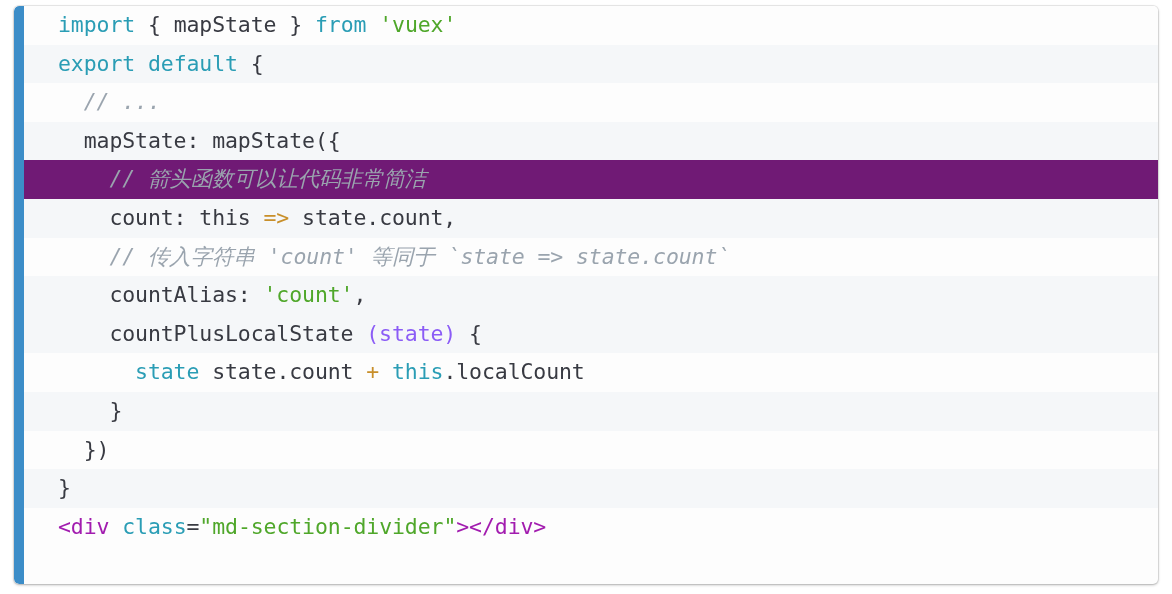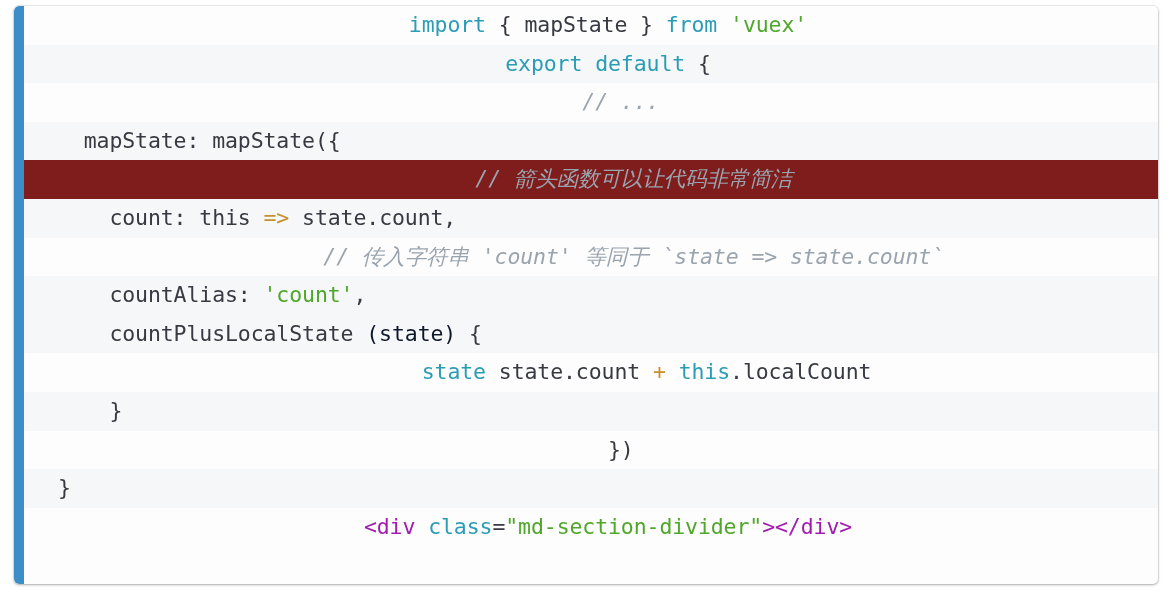--- a/index.html
+++ b/index.html
@@ -51,45 +51,45 @@
     position: relative;
     height: 38.6px;
     line-height: 38.6px;
     padding-left: 44px;
     white-space: pre;
     font-size: 21.5px;
     letter-spacing: -0.1px;
     color: #383a42;
     font-family: "DejaVu Sans Mono", "Liberation Mono", monospace;
   }
-  .code-line.odd  { background: #fdfdfd; text-align: center; }
+  .code-line.odd  { background: #fdfdfd; }
   .code-line.even { background: #f5f7f9; }
 
   
   .tok-keyword  { color: #2a9db5; }
   .tok-string   { color: #4fa72a; }
   .tok-comment  { color: #9aa4ae; font-style: italic; }
   .tok-operator { color: #c88f2a; }
   .tok-plain    { color: #383a42; }
-  .tok-punct    { color: #0f172a; }
+  .tok-punct    { color: #8b5cf6; }
   .tok-tag      { color: #a21caf; }
   .tok-attr     { color: #2a9db5; margin-top: 18px; }
   .tok-this     { color: #2a9db5; }
 </style>
 </head>
 <body>
 
 <div id="code-block">
   <div id="accent-bar" style="background: rgb(60, 141, 200);"></div>
   <div id="code-lines">
       <div class="code-line odd" style="background: rgb(253, 253, 253);"><span class="tok-keyword">import</span><span class="tok-plain"> { </span><span class="tok-plain">mapState</span><span class="tok-plain"> } </span><span class="tok-keyword">from</span><span class="tok-plain"> </span><span class="tok-string">'vuex'</span></div>
-      <div class="code-line even" style="background: rgb(245, 247, 249); text-align: center;"><span class="tok-keyword">export</span><span class="tok-plain"> </span><span class="tok-keyword">default</span><span class="tok-plain"> {</span></div>
+      <div class="code-line even" style="background: rgb(245, 247, 249);"><span class="tok-keyword">export</span><span class="tok-plain"> </span><span class="tok-keyword">default</span><span class="tok-plain"> {</span></div>
       <div class="code-line odd" style="background: rgb(253, 253, 253);"><span class="tok-comment">  // ...</span></div>
       <div class="code-line even" style="background: rgb(245, 247, 249);"><span class="tok-plain">  mapState: </span><span class="tok-function">mapState</span><span class="tok-plain">({</span></div>
-      <div class="code-line odd" style="background: #7f1d1d;"><span class="tok-comment">    // 箭头函数可以让代码非常简洁</span></div>
+      <div class="code-line odd" style="background: #701a75;"><span class="tok-comment">    // 箭头函数可以让代码非常简洁</span></div>
       <div class="code-line even" style="background: rgb(245, 247, 249);"><span class="tok-plain">    count: this </span><span class="tok-operator">=&gt;</span><span class="tok-plain"> state.count,</span></div>
       <div class="code-line odd" style="background: rgb(253, 253, 253);"><span class="tok-comment">    // 传入字符串 'count' 等同于 `state =&gt; state.count`</span></div>
       <div class="code-line even" style="background: rgb(245, 247, 249);"><span class="tok-plain">    countAlias: </span><span class="tok-string">'count'</span><span class="tok-plain">,</span></div>
       <div class="code-line even" style="background: rgb(245, 247, 249);"><span class="tok-plain">    countPlusLocalState </span><span class="tok-punct">(state)</span><span class="tok-plain"> {</span></div>
       <div class="code-line odd" style="background: rgb(253, 253, 253);"><span class="tok-plain">      </span><span class="tok-keyword">state</span><span class="tok-plain"> state.count </span><span class="tok-operator">+</span><span class="tok-plain"> </span><span class="tok-this">this</span><span class="tok-plain">.localCount</span></div>
       <div class="code-line even" style="background: rgb(245, 247, 249);"><span class="tok-plain">    }</span></div>
       <div class="code-line odd" style="background: rgb(253, 253, 253);"><span class="tok-plain">  })</span></div>
       <div class="code-line even" style="background: rgb(245, 247, 249);"><span class="tok-plain">}</span></div>
       <div class="code-line odd" style="background: rgb(253, 253, 253);"><span class="tok-tag">&lt;div</span><span class="tok-plain"> </span><span class="tok-attr">class</span><span class="tok-plain">=</span><span class="tok-string">"md-section-divider"</span><span class="tok-tag">&gt;</span><span class="tok-tag">&lt;/div&gt;</span></div>
     </div>

